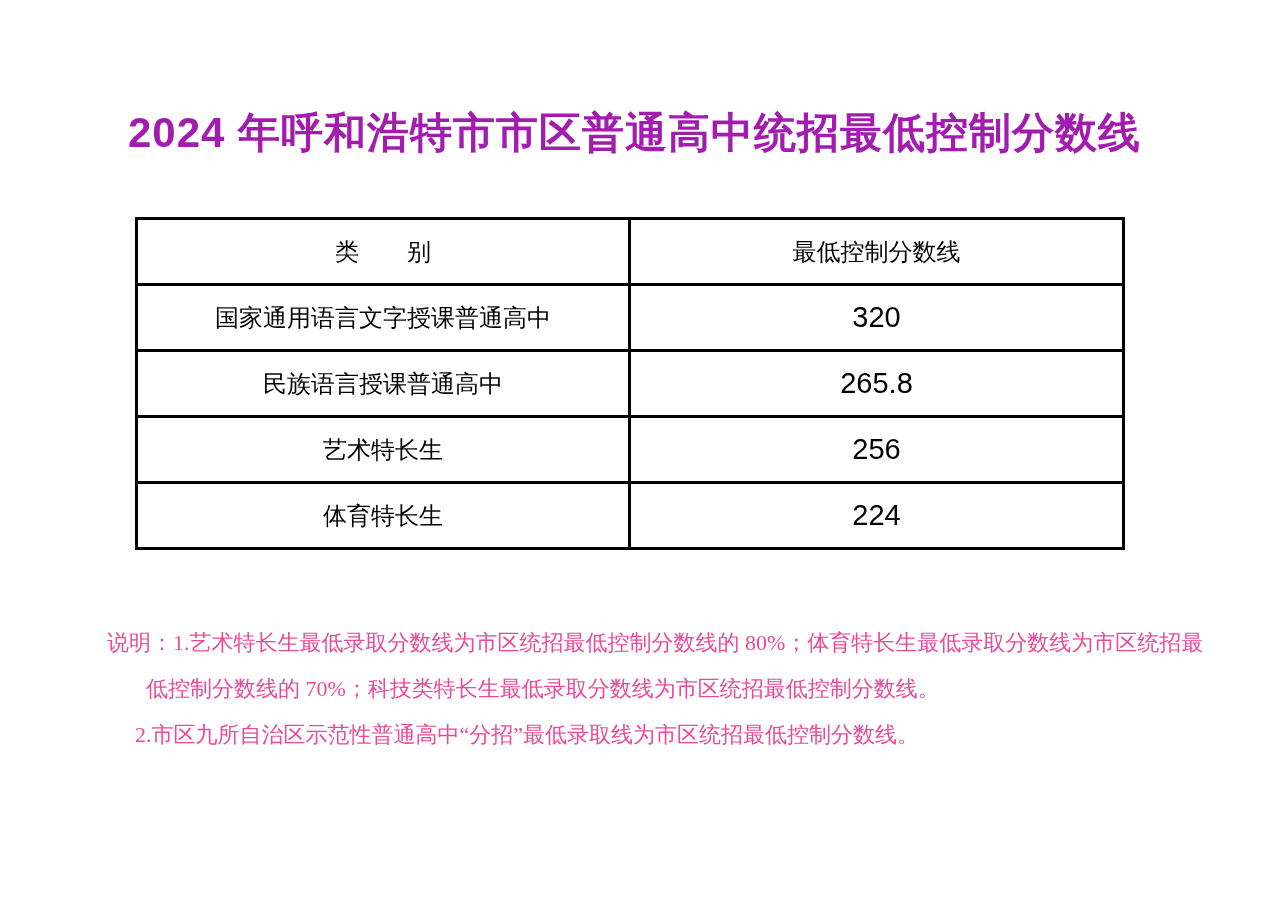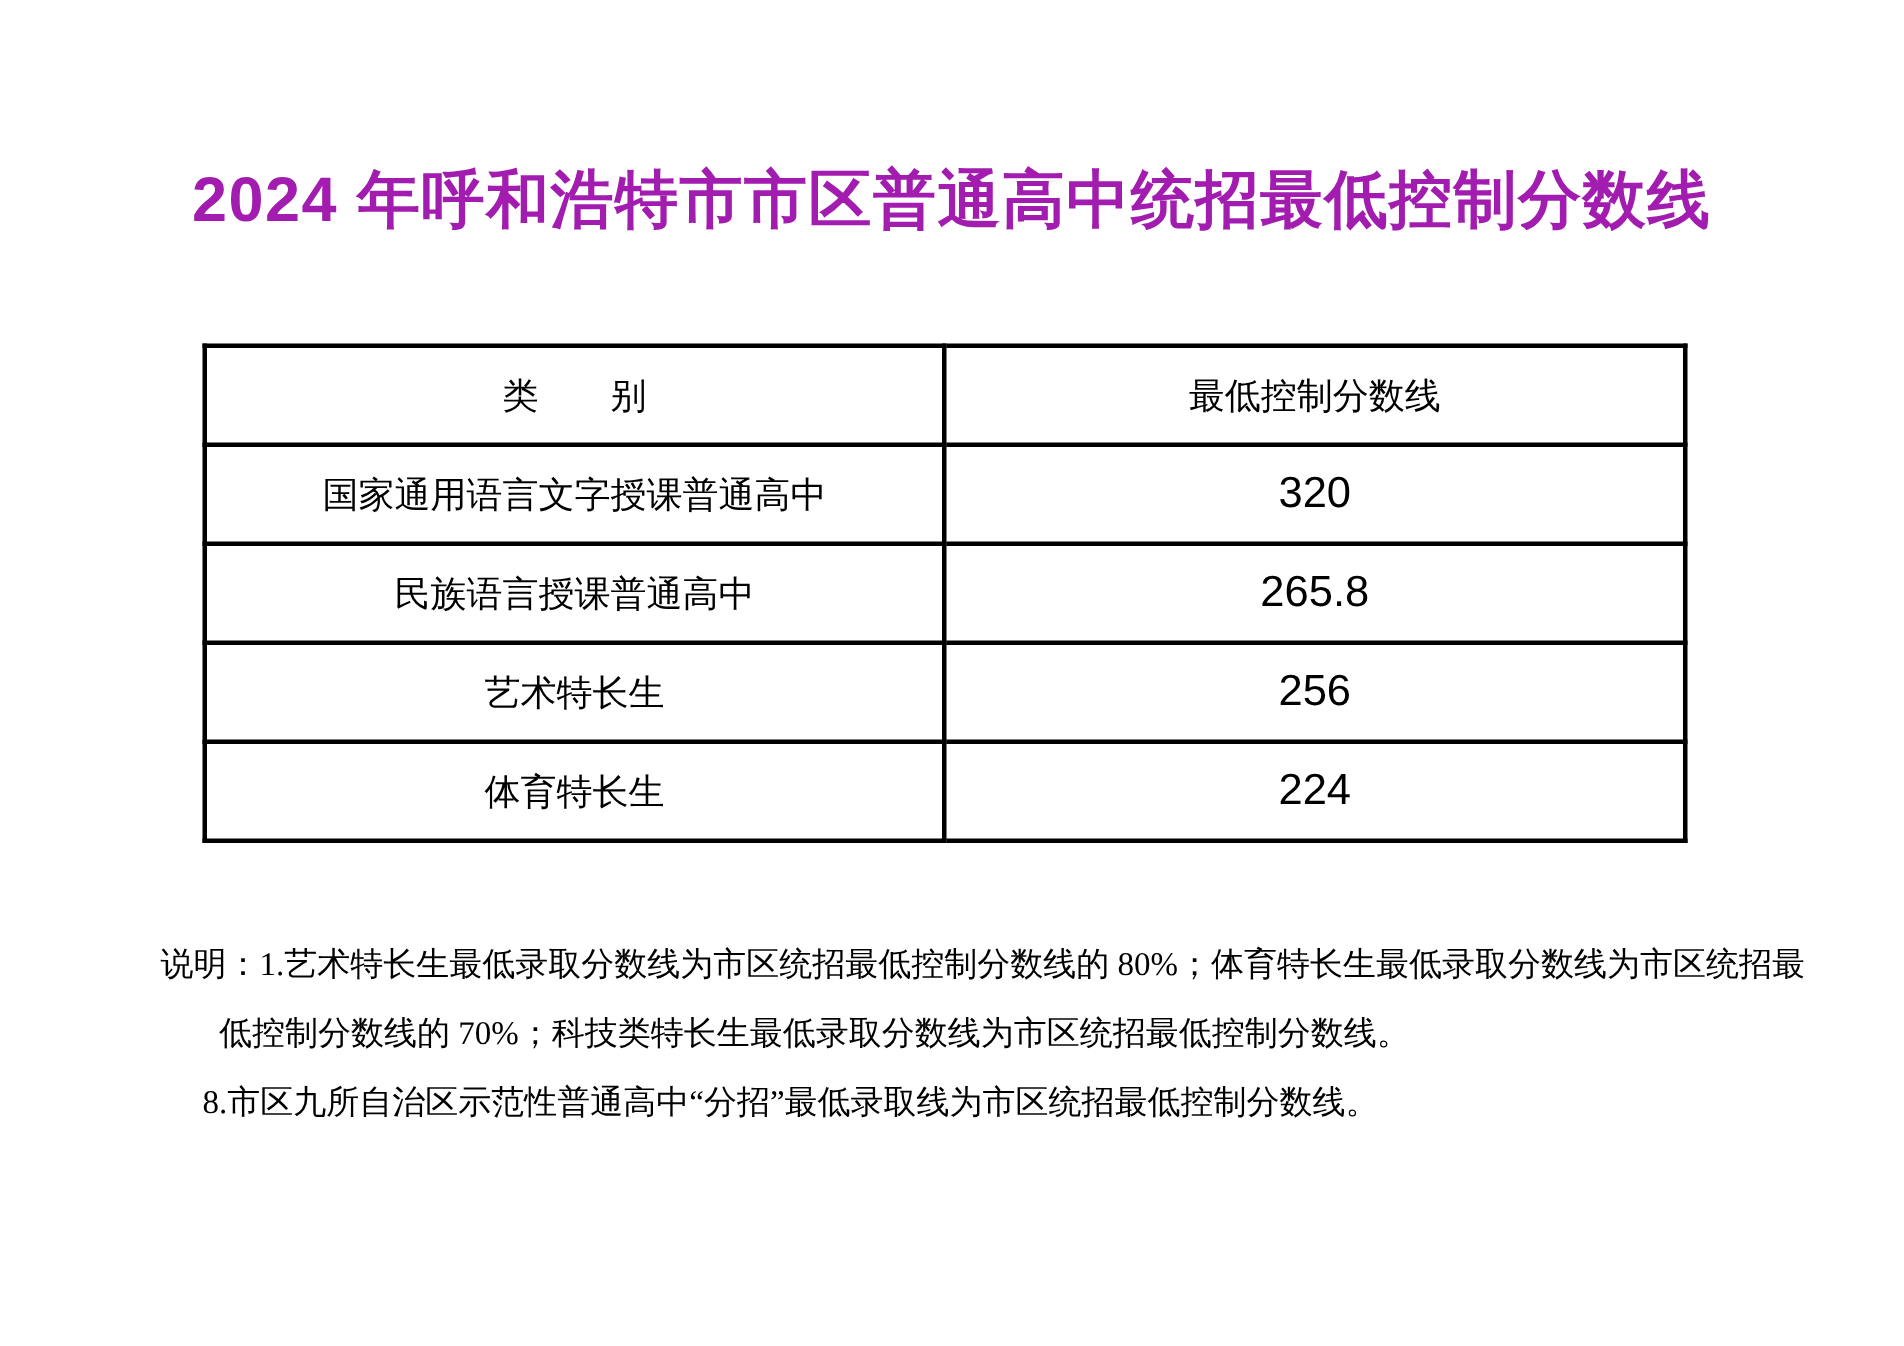--- a/index.html
+++ b/index.html
@@ -26,21 +26,21 @@
     line-height: 46px;
     font-weight: 700;
     letter-spacing: 1px;
     font-family: "Liberation Sans", sans-serif;
     color: #a21caf;
     margin: 0;
   }
   .score-table {
     position: absolute;
     left: 135px;
-    top: 229px;
+    top: 217px;
     width: 987px;
     border-collapse: collapse;
     table-layout: fixed;
   }
   .score-table td, .score-table th {
     border: 3px solid #000000;
     height: 63px;
     text-align: center;
     vertical-align: middle;
     font-size: 24px;
@@ -53,21 +53,21 @@
     font-size: 29px;
   }
   .notes {
     position: absolute;
     left: 0;
     top: 620px;
     width: 1269px;
     font-family: "Liberation Serif", serif;
     font-size: 22px;
     line-height: 46px;
-    color: #000000;
+    color: #ec4899;
   }
   .notes .note-line-1 { padding-left: 107px; }
   .notes .note-line-2 { padding-left: 146px; }
   .notes .note-line-3 { padding-left: 135px; }
 </style>
 </head>
 <body>
 
 <div class="page">
 
@@ -98,16 +98,16 @@
       <tr>
         <td>体育特长生</td>
         <td class="score-cell">224</td>
       </tr>
     </tbody>
   </table>
 
   <div class="notes">
     <div class="note-line-1">说明：1.艺术特长生最低录取分数线为市区统招最低控制分数线的 80%；体育特长生最低录取分数线为市区统招最</div>
     <div class="note-line-2">低控制分数线的 70%；科技类特长生最低录取分数线为市区统招最低控制分数线。</div>
-    <div class="note-line-3">8.市区九所自治区示范性普通高中“分招”最低录取线为市区统招最低控制分数线。</div>
+    <div class="note-line-3">2.市区九所自治区示范性普通高中“分招”最低录取线为市区统招最低控制分数线。</div>
   </div>
 
 </div>
 
 </body></html>

